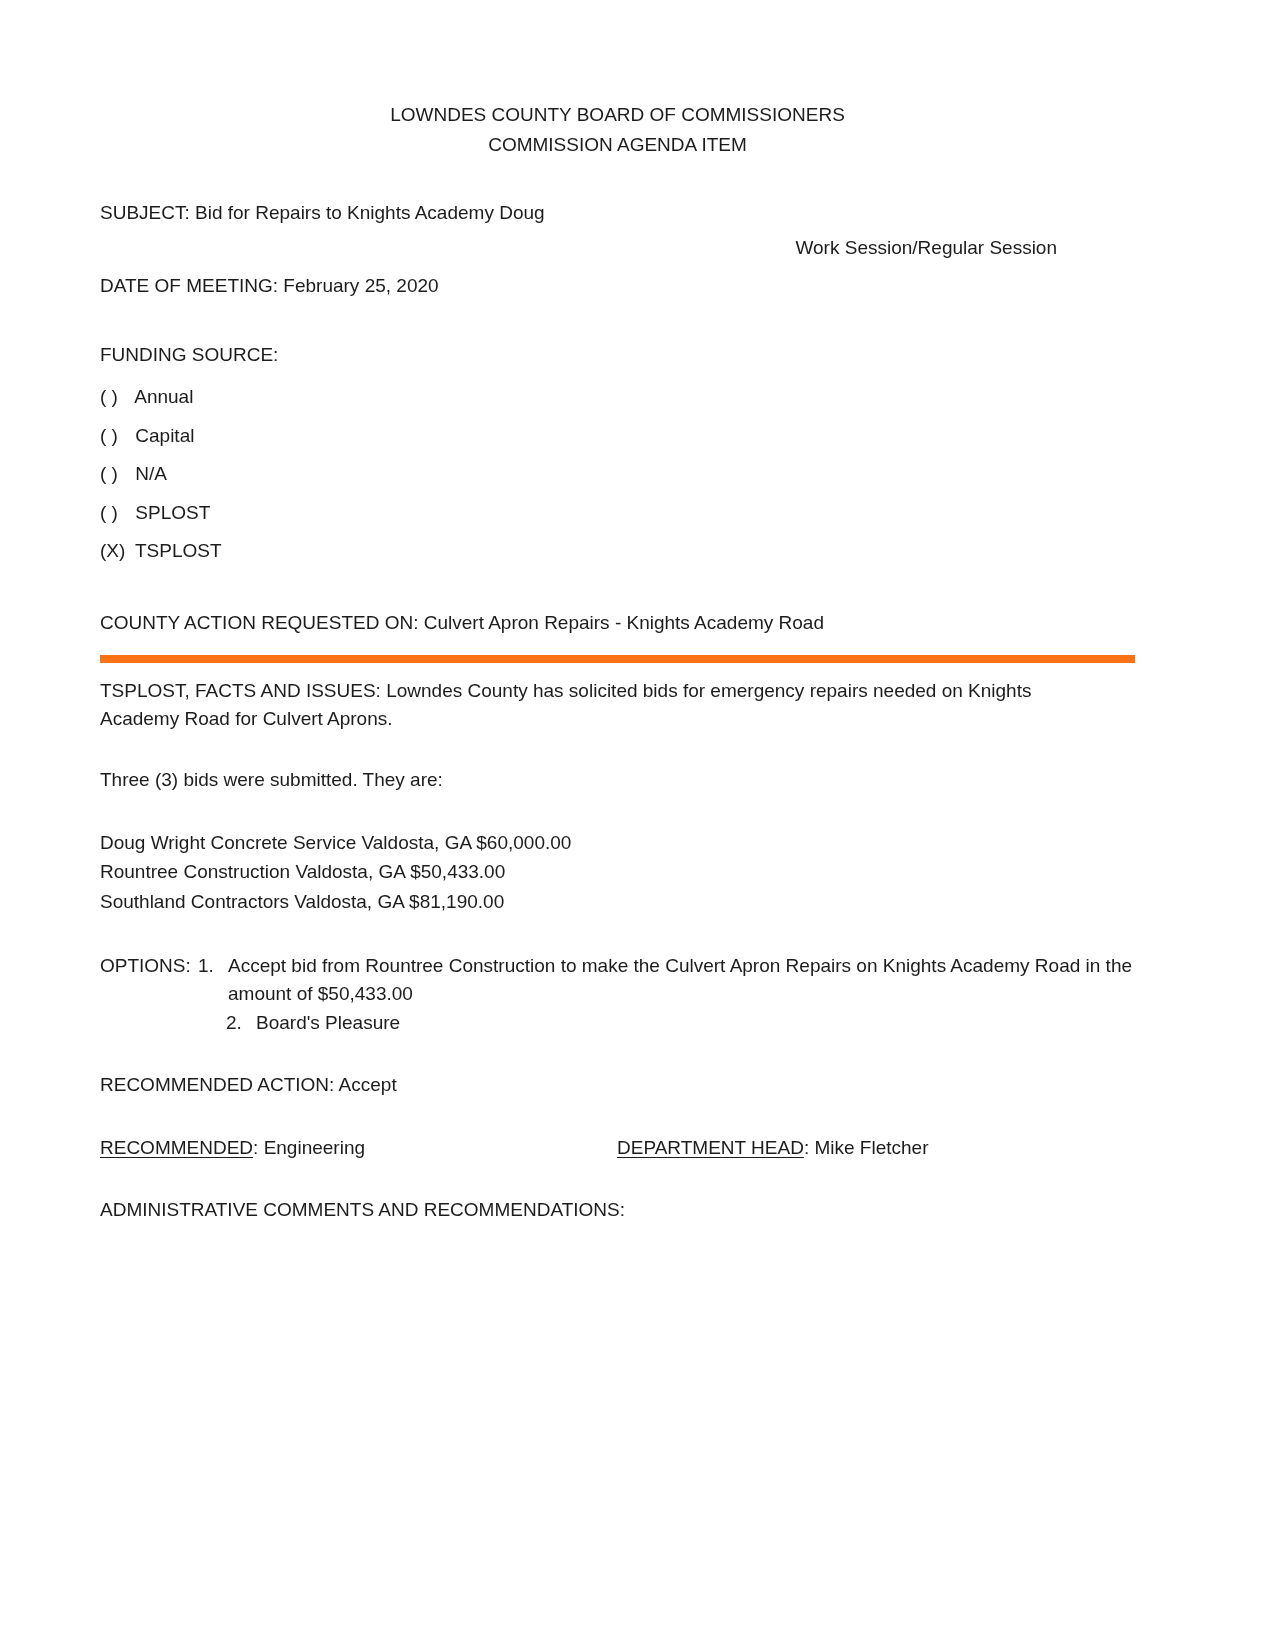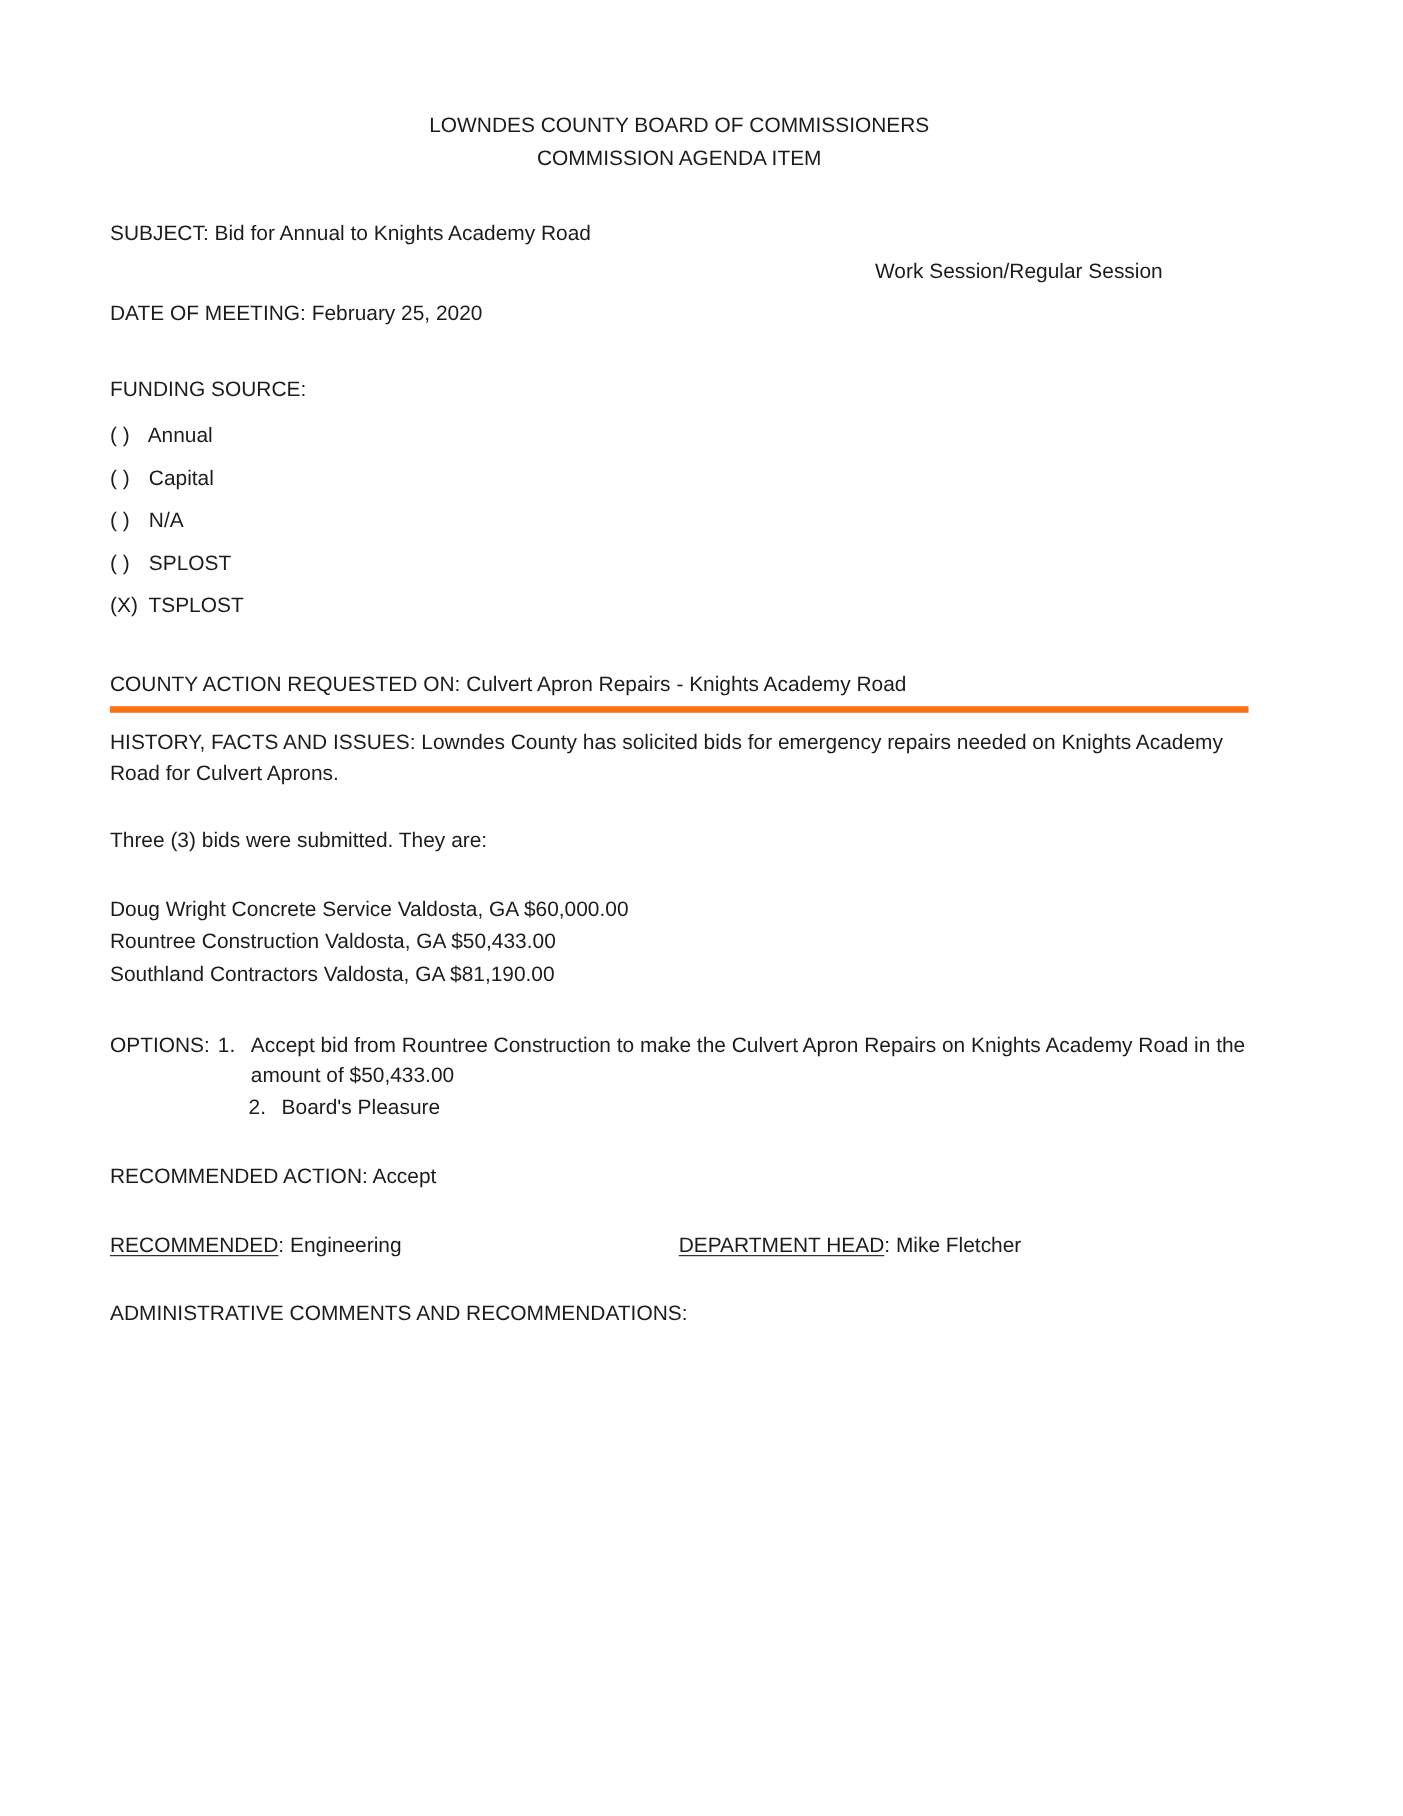--- a/index.html
+++ b/index.html
@@ -49,22 +49,22 @@
   .funding-option {
     margin-bottom: 11px;
   }
   .funding-option .mark {
     display: inline-block;
     min-width: 30px;
   }
 
   .county-action {
     margin-top: 44px;
-    padding-bottom: 6px;
-    border-bottom: 6px solid #f97316;
+    padding-bottom: 19px;
+    border-bottom: 8px solid #f97316;
     margin-bottom: 14px;
   }
 
   .history-text { margin-bottom: 34px; max-width: 1012px; }
 
   .bids-intro { margin-bottom: 34px; }
 
   .bid-list { margin-bottom: 36px; }
   .bid-line { line-height: 1.55; }
 
@@ -111,21 +111,21 @@
 
 <div class="page">
 
   <div class="doc-title">
     <div>LOWNDES COUNTY BOARD OF COMMISSIONERS</div>
     <div>COMMISSION AGENDA ITEM</div>
   </div>
 
   <p class="row subject-line">
     <span class="label">SUBJECT:</span>
-    <span>Bid for Annual to Knights Academy Road</span>
+    <span>Bid for Repairs to Knights Academy Doug</span>
   </p>
 
   <p class="session-note">Work Session/Regular Session</p>
 
   <p class="row date-line">
     <span class="label">DATE OF MEETING:</span>
     <span>February 25, 2020</span>
   </p>
 
 
@@ -153,21 +153,21 @@
       <span>TSPLOST</span>
     </div>
   </div>
 
   <p class="county-action">
     <span class="label">COUNTY ACTION REQUESTED ON:</span>
     <span>Culvert Apron Repairs - Knights Academy Road</span>
   </p>
 
   <p class="history-text">
-    <span class="label">HISTORY, FACTS AND ISSUES:</span>
+    <span class="label">TSPLOST, FACTS AND ISSUES:</span>
     <span>Lowndes County has solicited bids for emergency repairs needed on Knights Academy Road for Culvert Aprons.</span>
   </p>
 
   <p class="bids-intro">Three (3) bids were submitted. They are:</p>
 
   <div class="bid-list">
     <div class="bid-line">Doug Wright Concrete Service Valdosta, GA $60,000.00</div>
     <div class="bid-line">Rountree Construction Valdosta, GA $50,433.00</div>
     <div class="bid-line">Southland Contractors Valdosta, GA $81,190.00</div>
   </div>

